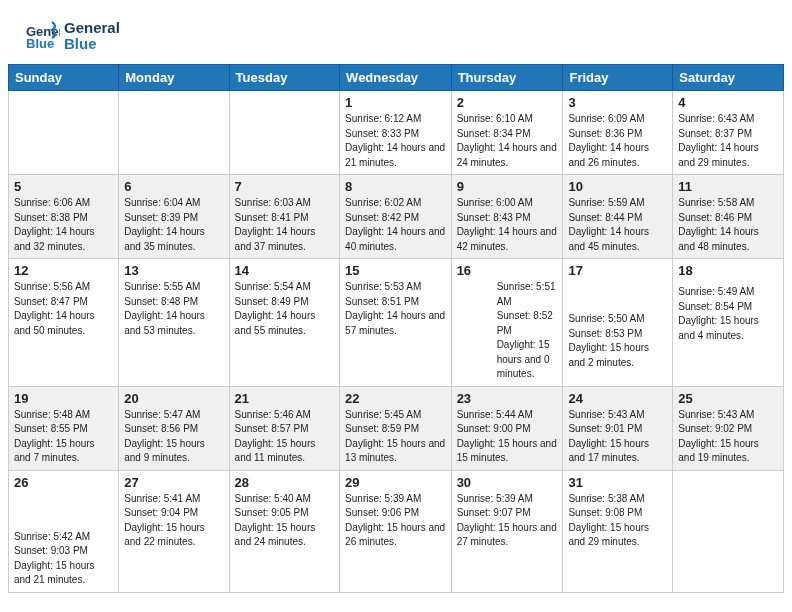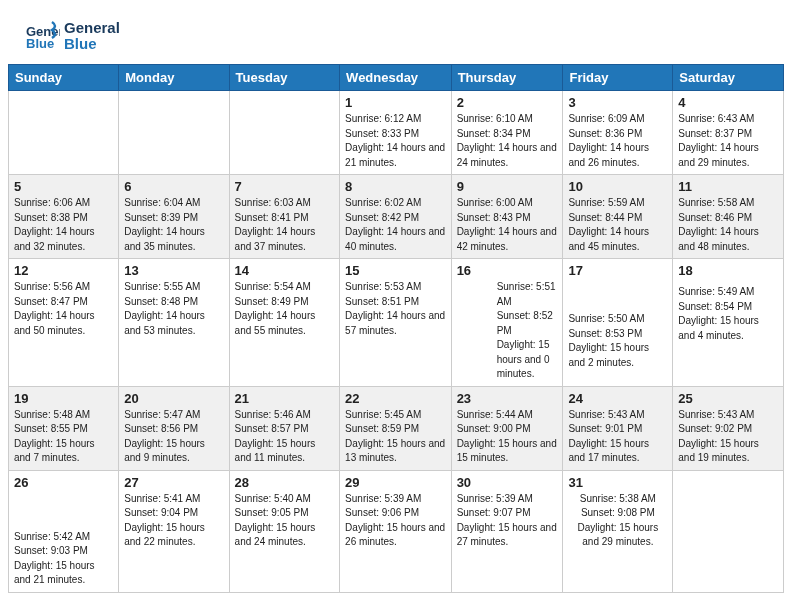--- a/index.html
+++ b/index.html
@@ -303,21 +303,21 @@
 Daylight: 15 hours and 26 minutes.</div>
           </td>
           <td>
             <span class="day-num">30</span>
             <div class="cell-text" style="white-space: pre-line;">Sunrise: 5:39 AM
 Sunset: 9:07 PM
 Daylight: 15 hours and 27 minutes.</div>
           </td>
           <td>
             <span class="day-num">31</span>
-            <div class="cell-text" style="white-space: pre-line; text-align: center;">Sunrise: 5:38 AM
+            <div class="cell-text" style="white-space: pre-line;">Sunrise: 5:38 AM
 Sunset: 9:08 PM
 Daylight: 15 hours and 29 minutes.</div>
           </td>
           <td></td>
         </tr>
       </tbody>
   </table>
 </div>
 
 </body></html>

